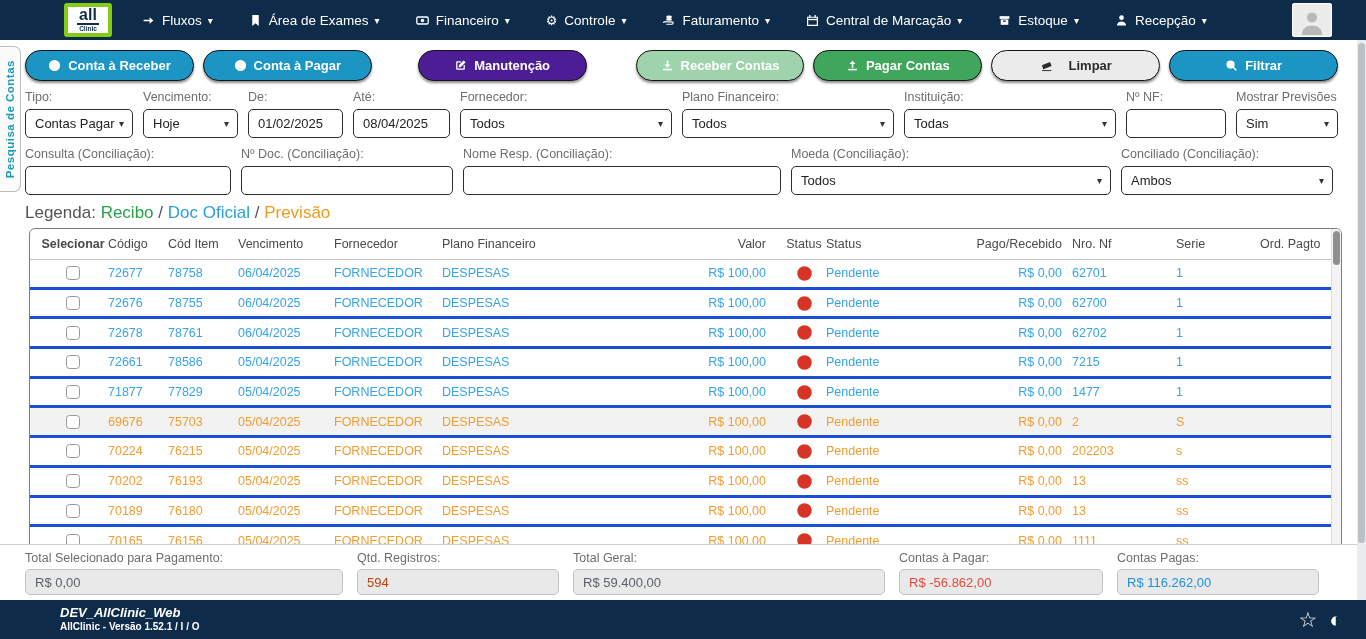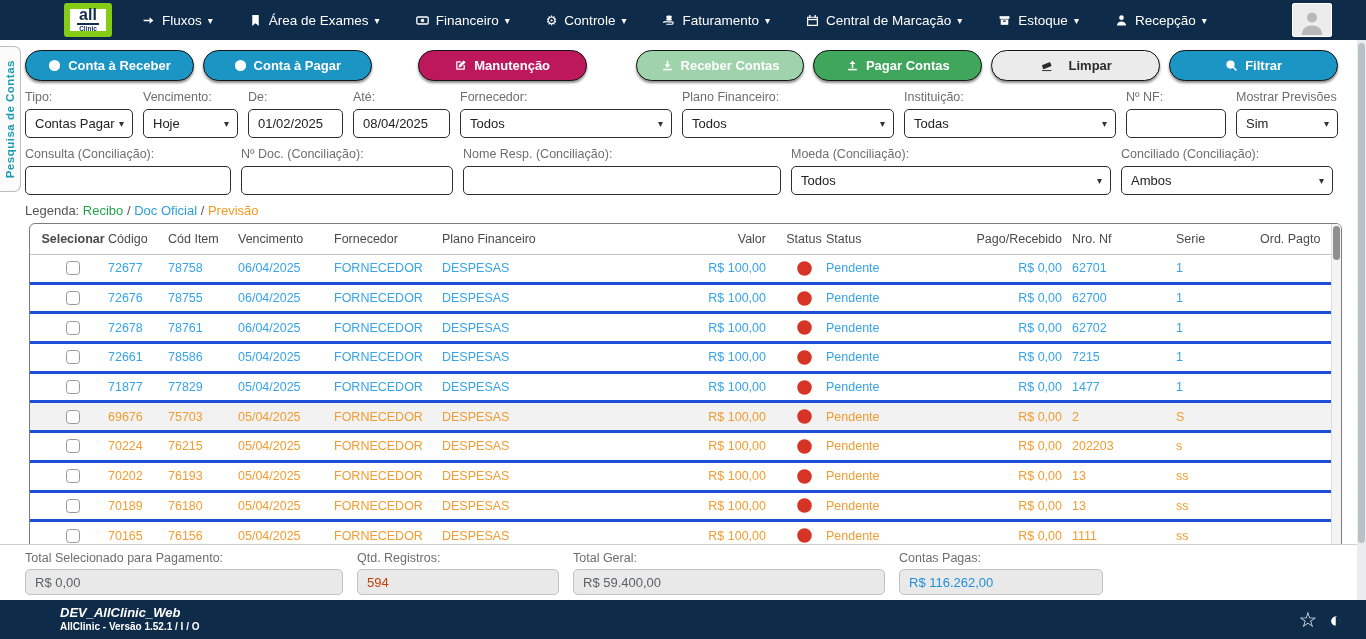--- a/index.html
+++ b/index.html
@@ -2,21 +2,21 @@
 <html><head>
 <meta charset="utf-8">
 <style>
   * { margin:0; padding:0; box-sizing:border-box; }
   html,body { width:1366px; height:639px; overflow:hidden; }
   body { font-family:"Liberation Sans", sans-serif; background:#fff; position:relative; }
 
   
   .topnav { position:absolute; top:0; left:0; width:1366px; height:40px; background:#0f2b4a;
             display:flex; align-items:center; padding:0 26px 0 64px; z-index:30; }
-  .logo { width:48px; height:34px; background:#fff; border:6px solid #84cc16; border-radius:3px;
+  .logo { width:48px; height:34px; background:#fff; border:4px solid #84cc16; border-radius:3px;
           display:flex; flex-direction:column; align-items:center; justify-content:center; line-height:1; }
   .logo .l1 { font-size:16px; font-weight:bold; color:#122c4c; border-bottom:2px solid #122c4c; padding:0 2px; }
   .logo .l2 { font-size:6.5px; font-weight:bold; color:#122c4c; margin-top:1px; }
   .nav-menu { display:flex; align-items:center; gap:36px; margin-left:30px; }
   .nav-item { display:flex; align-items:center; gap:7px; color:#fff; font-size:13.5px; cursor:pointer; white-space:nowrap; }
   .nav-item .icon { font-size:13px; display:flex; }
   .nav-item .caret { font-size:10px; margin-left:-1px; }
   .nav-right { margin-left:auto; display:flex; align-items:center; gap:8px; }
   .avatar { width:40px; height:34px; background:#ececec; border:1px solid #fff; border-radius:2px;
             display:flex; align-items:flex-end; justify-content:center; overflow:hidden; }
@@ -36,21 +36,21 @@
 
   .pagescroll { position:absolute; right:0; top:0; width:9px; height:560px; background:#e9edef; }
   .pagescroll .thumb { position:absolute; top:3px; left:1px; width:7px; height:500px; background:#b9c1c6; border-radius:4px; }
 
   
   .toolbar { display:flex; gap:9px; padding:10px 28px 0 25px; }
   .btn { flex:1; height:31px; border-radius:16px; border:1.5px solid #141414; box-shadow:0 2px 2.5px rgba(0,0,0,.45);
          display:flex; align-items:center; justify-content:center; gap:7px; font-size:13px; font-weight:bold; cursor:pointer; }
   .btn .icon { font-size:13px; display:flex; }
   .btn-blue  { background:#1b95c3; color:#fff; }
-  .btn-orange{ background:#be185d; color:#fff;margin-left:37px; }
+  .btn-orange{ background:#4c1d95; color:#fff;margin-left:37px; }
   .btn-pale-green { background:#9fd3ac; color:#fff;margin-left:40px; }
   .btn-green { background:#3fa65c; color:#fff; }
   .btn-light { background:#ebebeb; color:#2b2b2b;gap:16px; }
 
   
   .frow { display:flex; gap:10px; padding:9px 28px 0 25px; }
   .field { display:flex; flex-direction:column; }
   .flabel { font-size:12.5px; color:#6e6e6e; margin-bottom:5px; white-space:nowrap; overflow:hidden; }
   .tinput, .selectbox { height:29px; border:1.7px solid #2e2e2e; border-radius:5px; background:#fff;
                         font-size:13px; color:#222; padding:0 9px; width:100%;
@@ -61,21 +61,21 @@
   .row1 .field:nth-child(1){width:108px}.row1 .field:nth-child(2){width:95px}
   .row1 .field:nth-child(3){width:95px}.row1 .field:nth-child(4){width:97px}
   .row1 .field:nth-child(5){width:212px}.row1 .field:nth-child(6){width:212px}
   .row1 .field:nth-child(7){width:212px}.row1 .field:nth-child(8){width:100px}
   .row1 .field:nth-child(9){width:102px}
   .row2 .field:nth-child(1){width:206px}.row2 .field:nth-child(2){width:212px}
   .row2 .field:nth-child(3){width:318px}.row2 .field:nth-child(4){width:320px}
   .row2 .field:nth-child(5){width:212px}
 
   
-  .legend { padding:8px 16px 0 25px; font-size:13px; color:#555; }
+  .legend { padding:8px 16px 0 25px; font-size:17px; color:#555; }
   .legend b { font-weight:normal; }
   .lg-item { font-weight:normal; }
 
   
   .tablewrap { position:relative; margin:5px 24px 0 29px; height:338px; border:1.4px solid #7d7d7d;
                border-radius:6px; background:#fff; overflow:hidden; }
   .thead { display:flex; align-items:center; height:31px; border-bottom:1px solid #c4c4c4;
            font-size:12.5px; color:#4a4a4a; padding-left:8px; }
   .trow { display:flex; align-items:center; height:29.7px; border-bottom:3px solid #1d4ed8;
           font-size:12.5px; padding-left:8px; cursor:pointer; }
@@ -670,20 +670,24 @@
       </div>
       <div class="tblock">
         <div class="flabel">Qtd. Registros:</div>
         <div class="tval" style="color: #c2410c;">594</div>
       </div>
       <div class="tblock">
         <div class="flabel">Total Geral:</div>
         <div class="tval" style="color: rgb(91, 97, 104);">R$ 59.400,00</div>
       </div>
       <div class="tblock">
+        <div class="flabel">Contas à Pagar:</div>
+        <div class="tval" style="color: rgb(232, 71, 58);">R$ -56.862,00</div>
+      </div>
+      <div class="tblock">
         <div class="flabel">Contas Pagas:</div>
         <div class="tval" style="color: rgb(33, 145, 217);">R$ 116.262,00</div>
       </div>
     </div>
 
   <div class="pagescroll">
     <div class="thumb"></div>
   </div>
 </div>
 

